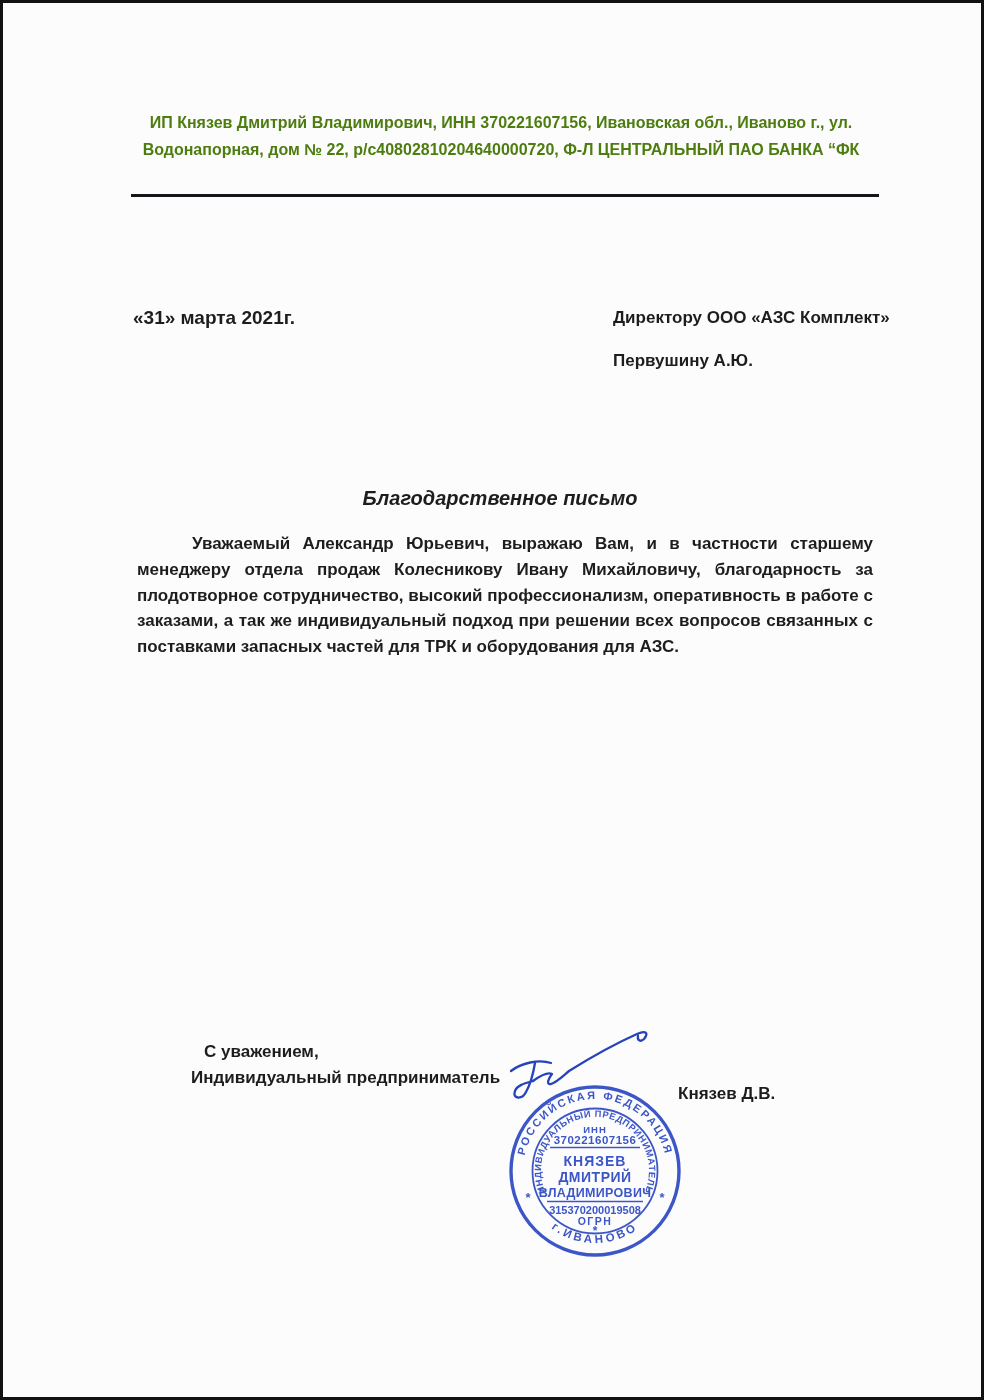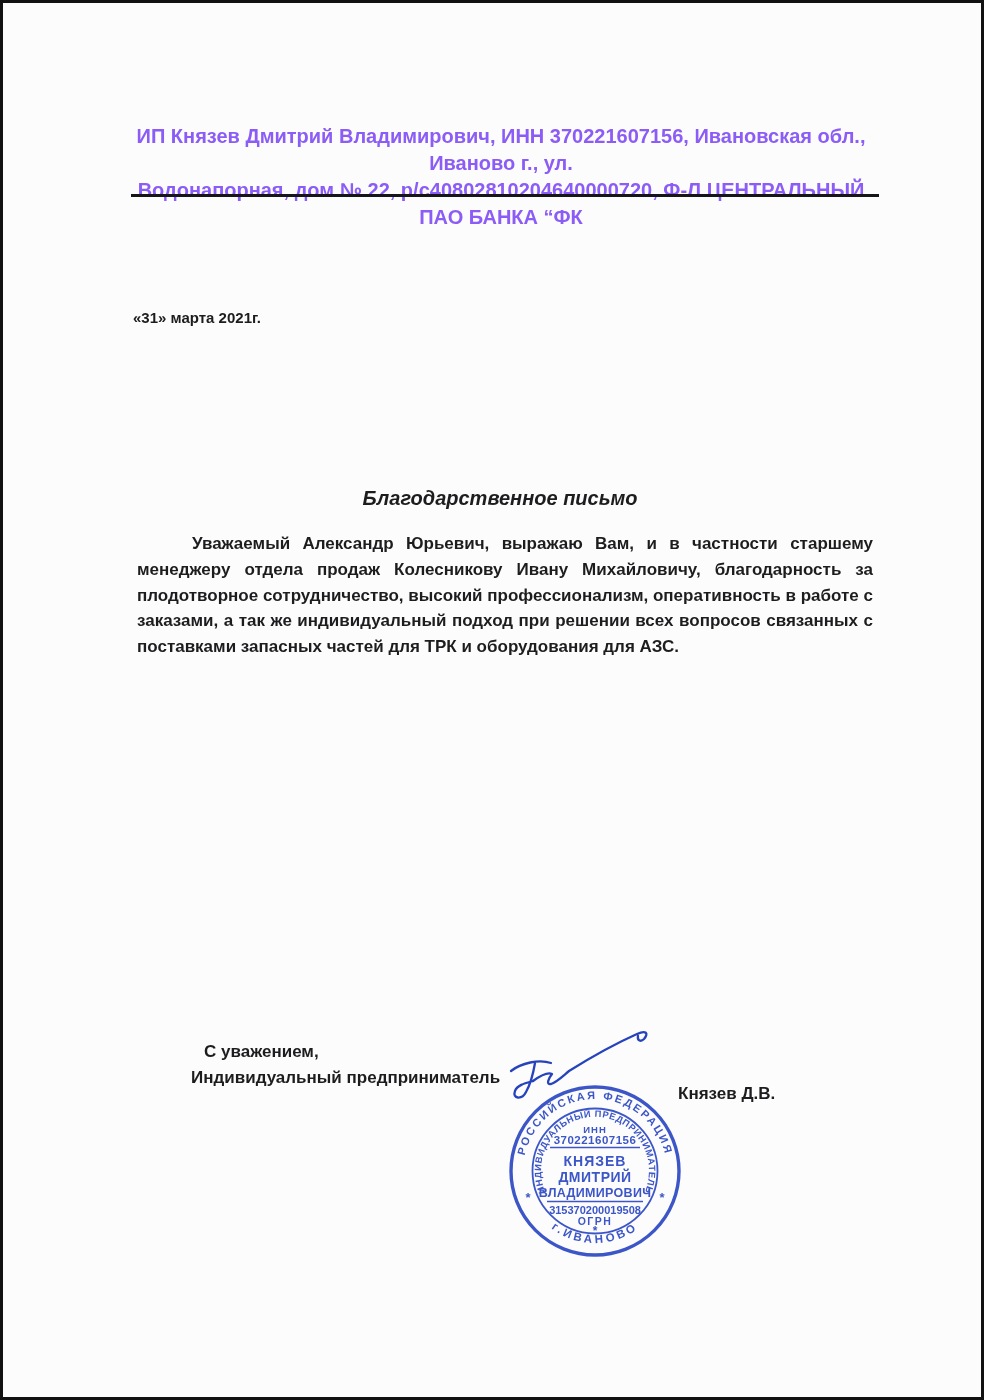--- a/index.html
+++ b/index.html
@@ -14,31 +14,30 @@
     box-sizing:border-box;
     background:#fcfcfc;
     border:3px solid #111;
     font-family:"Liberation Sans","DejaVu Sans",sans-serif;
     color:var(--ink);
     overflow:hidden;
   }
   .letterhead{
     position:absolute;top:106px;left:124px;width:748px;
     text-align:center;
-    font-weight:bold;font-size:20px;line-height:27px;
-    color:#8b5cf6;
-    margin-top:14px;
+    font-weight:bold;font-size:16px;line-height:27px;
+    color:#4d7c0f;
   }
   .letterhead-rule{
     position:absolute;top:191px;left:128px;width:748px;height:3px;
     background:#15151a;
   }
   .meta-date{
     position:absolute;top:303px;left:130px;
-    font-weight:bold;font-size:15px;line-height:24px;
+    font-weight:bold;font-size:19px;line-height:24px;
   }
   .meta-recipient{
     position:absolute;top:303px;left:610px;
     font-weight:bold;font-size:17px;line-height:24px;
   }
   .meta-recipient .line2{margin-top:19px;}
   .title{
     position:absolute;top:482px;left:8px;width:100%;
     margin:0;text-align:center;
     font-weight:bold;font-style:italic;
@@ -80,20 +79,24 @@
 <div class="page">
 
   <header class="letterhead">
     <div>ИП Князев Дмитрий Владимирович, ИНН 370221607156, Ивановская обл., Иваново г., ул.</div>
     <div>Водонапорная, дом № 22, р/с40802810204640000720, Ф-Л ЦЕНТРАЛЬНЫЙ ПАО БАНКА “ФК</div>
   </header>
   <div class="letterhead-rule"></div>
 
   <div class="meta-date">«31» марта 2021г.</div>
 
+  <div class="meta-recipient">
+    <div>Директору ООО «АЗС Комплект»</div>
+    <div class="line2">Первушину А.Ю.</div>
+  </div>
 
   <h1 class="title">Благодарственное письмо</h1>
 
   <div class="body-text">
     <p>Уважаемый Александр Юрьевич, выражаю Вам, и в частности старшему менеджеру отдела продаж Колесникову Ивану Михайловичу, благодарность за плодотворное сотрудничество, высокий профессионализм, оперативность в работе с заказами, а так же индивидуальный подход при решении всех вопросов связанных с поставками запасных частей для ТРК и оборудования для АЗС.</p>
   </div>
 
   <div class="sign-closing">С уважением,</div>
   <div class="sign-role">Индивидуальный предприниматель</div>
   <div class="sign-name">Князев Д.В.</div>

